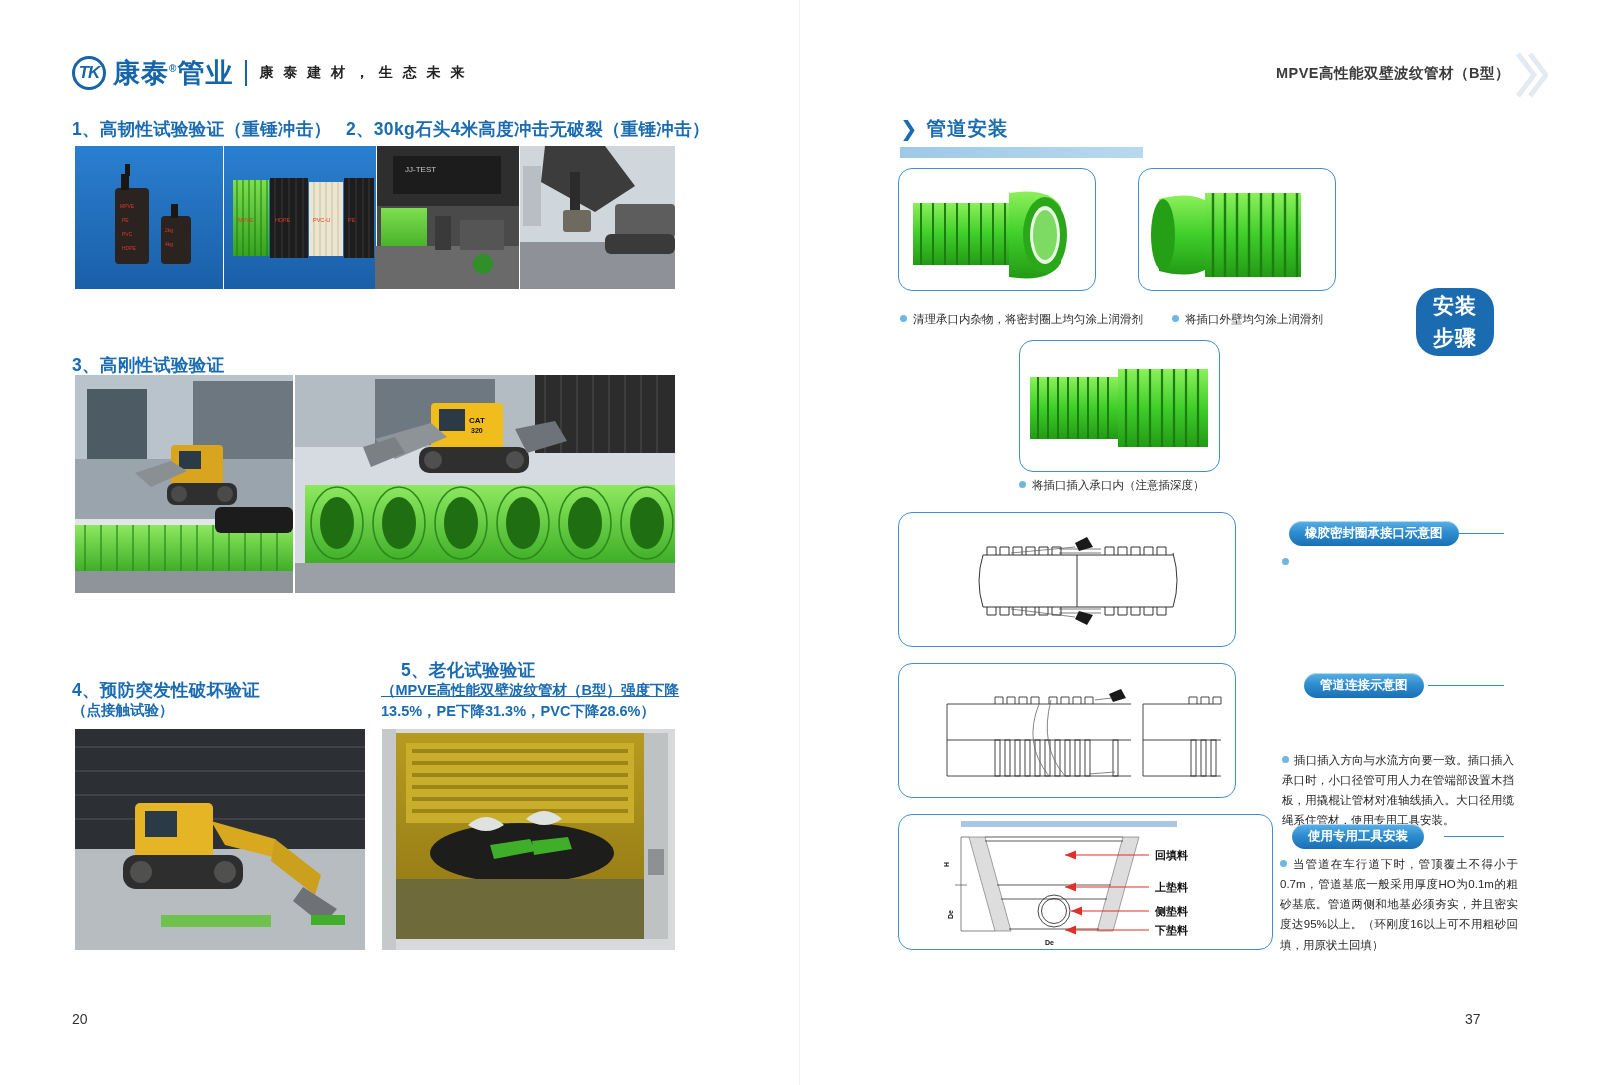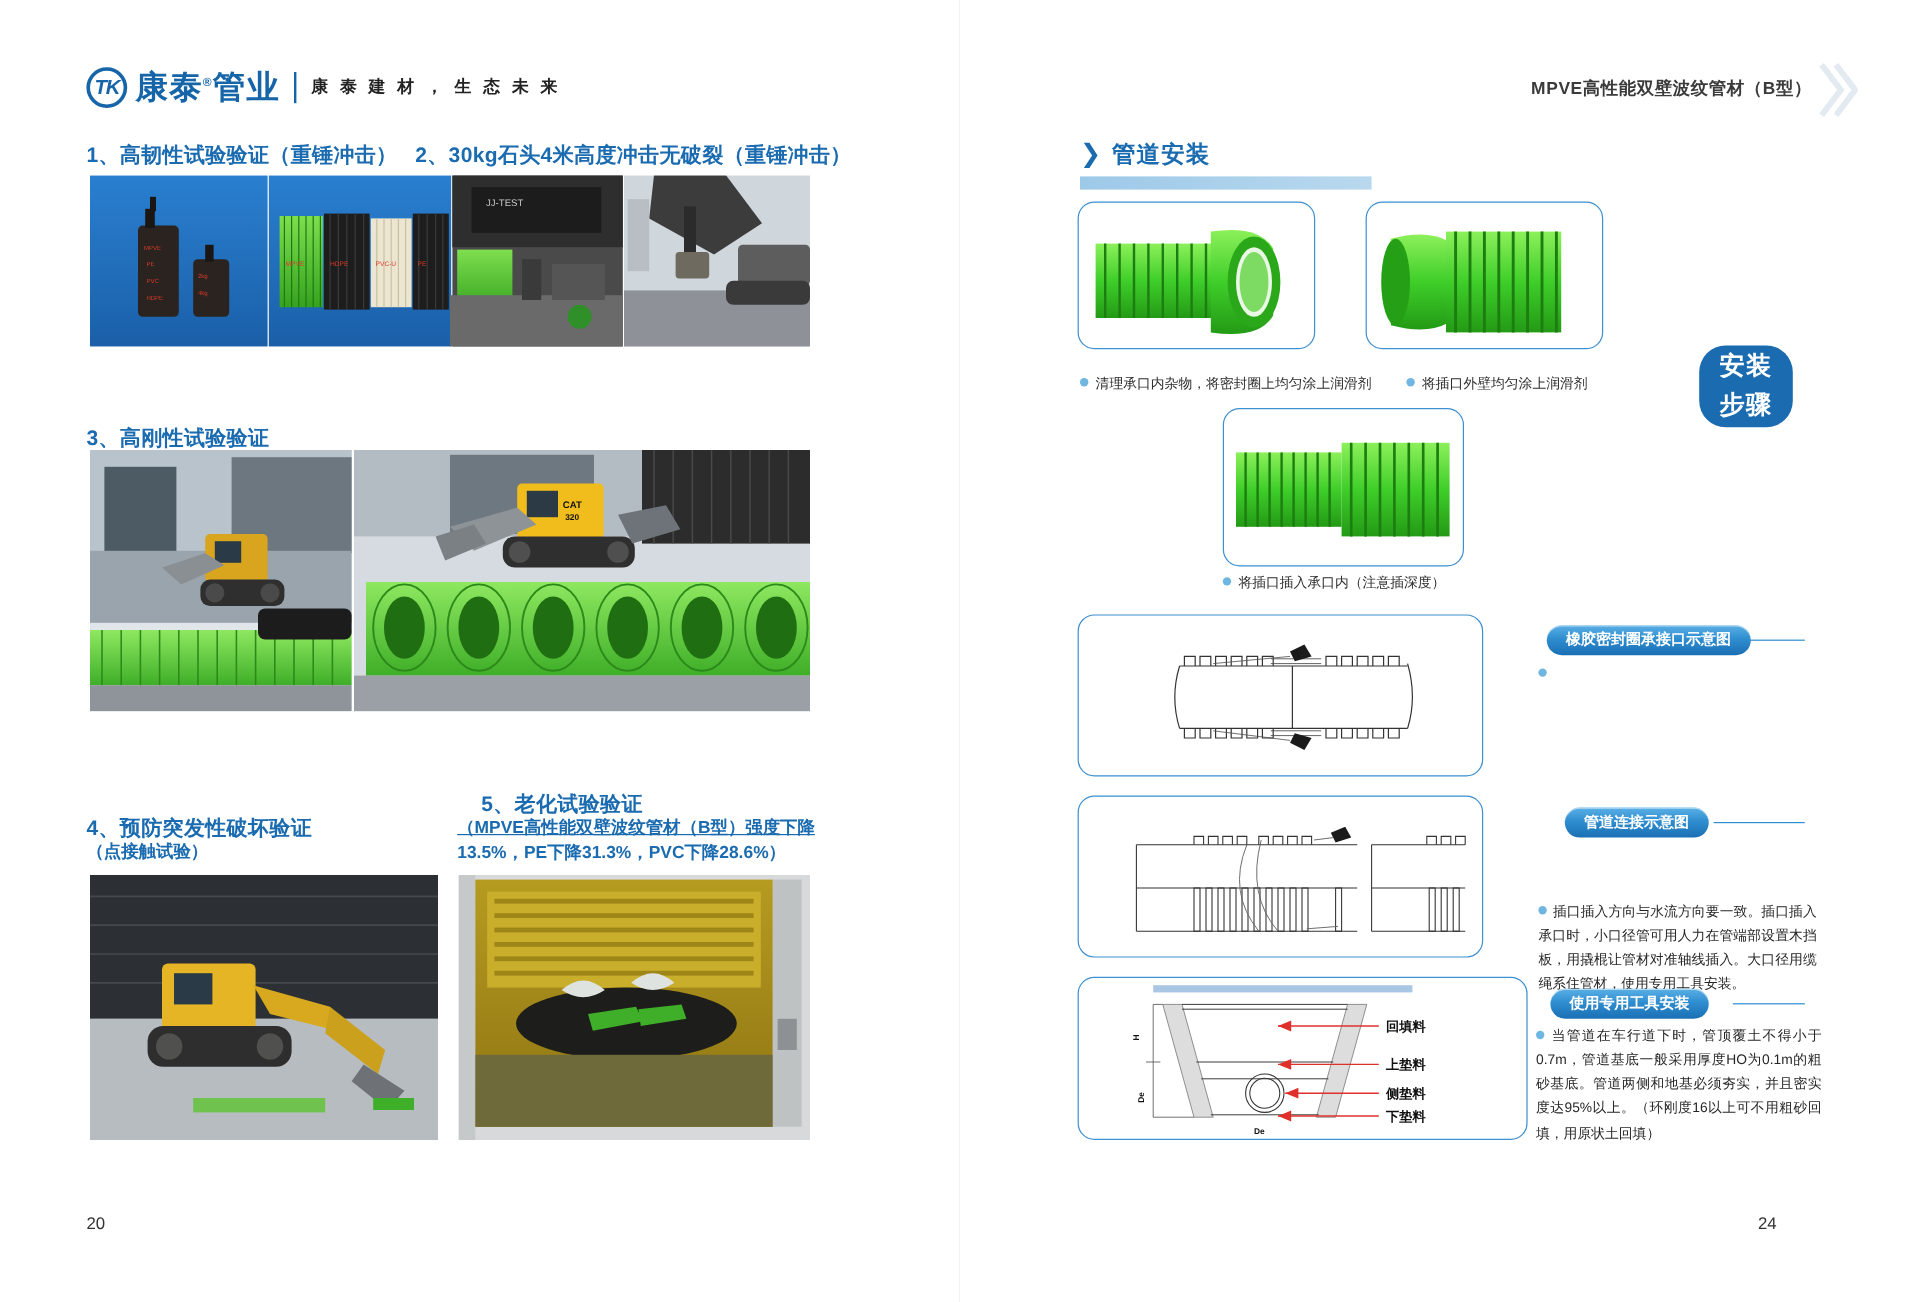--- a/index.html
+++ b/index.html
@@ -609,14 +609,14 @@
       <text class="lbl" x="256" y="100">侧垫料</text>
       <text class="lbl" x="256" y="119">下垫料</text>
     </svg>
   </div>
   <div class="pill" style="left:1292px; top:824px;">使用专用工具安装</div>
   <div class="pill-line" style="left:1444px; top:836px; width:60px;"></div>
   <div class="note" style="left:1280px; top:854px; width:238px;">
     <span class="dot"></span><span>当管道在车行道下时，管顶覆土不得小于0.7m，管道基底一般采用厚度HO为0.1m的粗砂基底。管道两侧和地基必须夯实，并且密实度达95%以上。（环刚度16以上可不用粗砂回填，用原状土回填）</span>
   </div>
 
-  <div class="pgnum" style="left:1465px;">24</div>
+  <div class="pgnum" style="left:1465px;">37</div>
 </div>
 
 </body></html>

